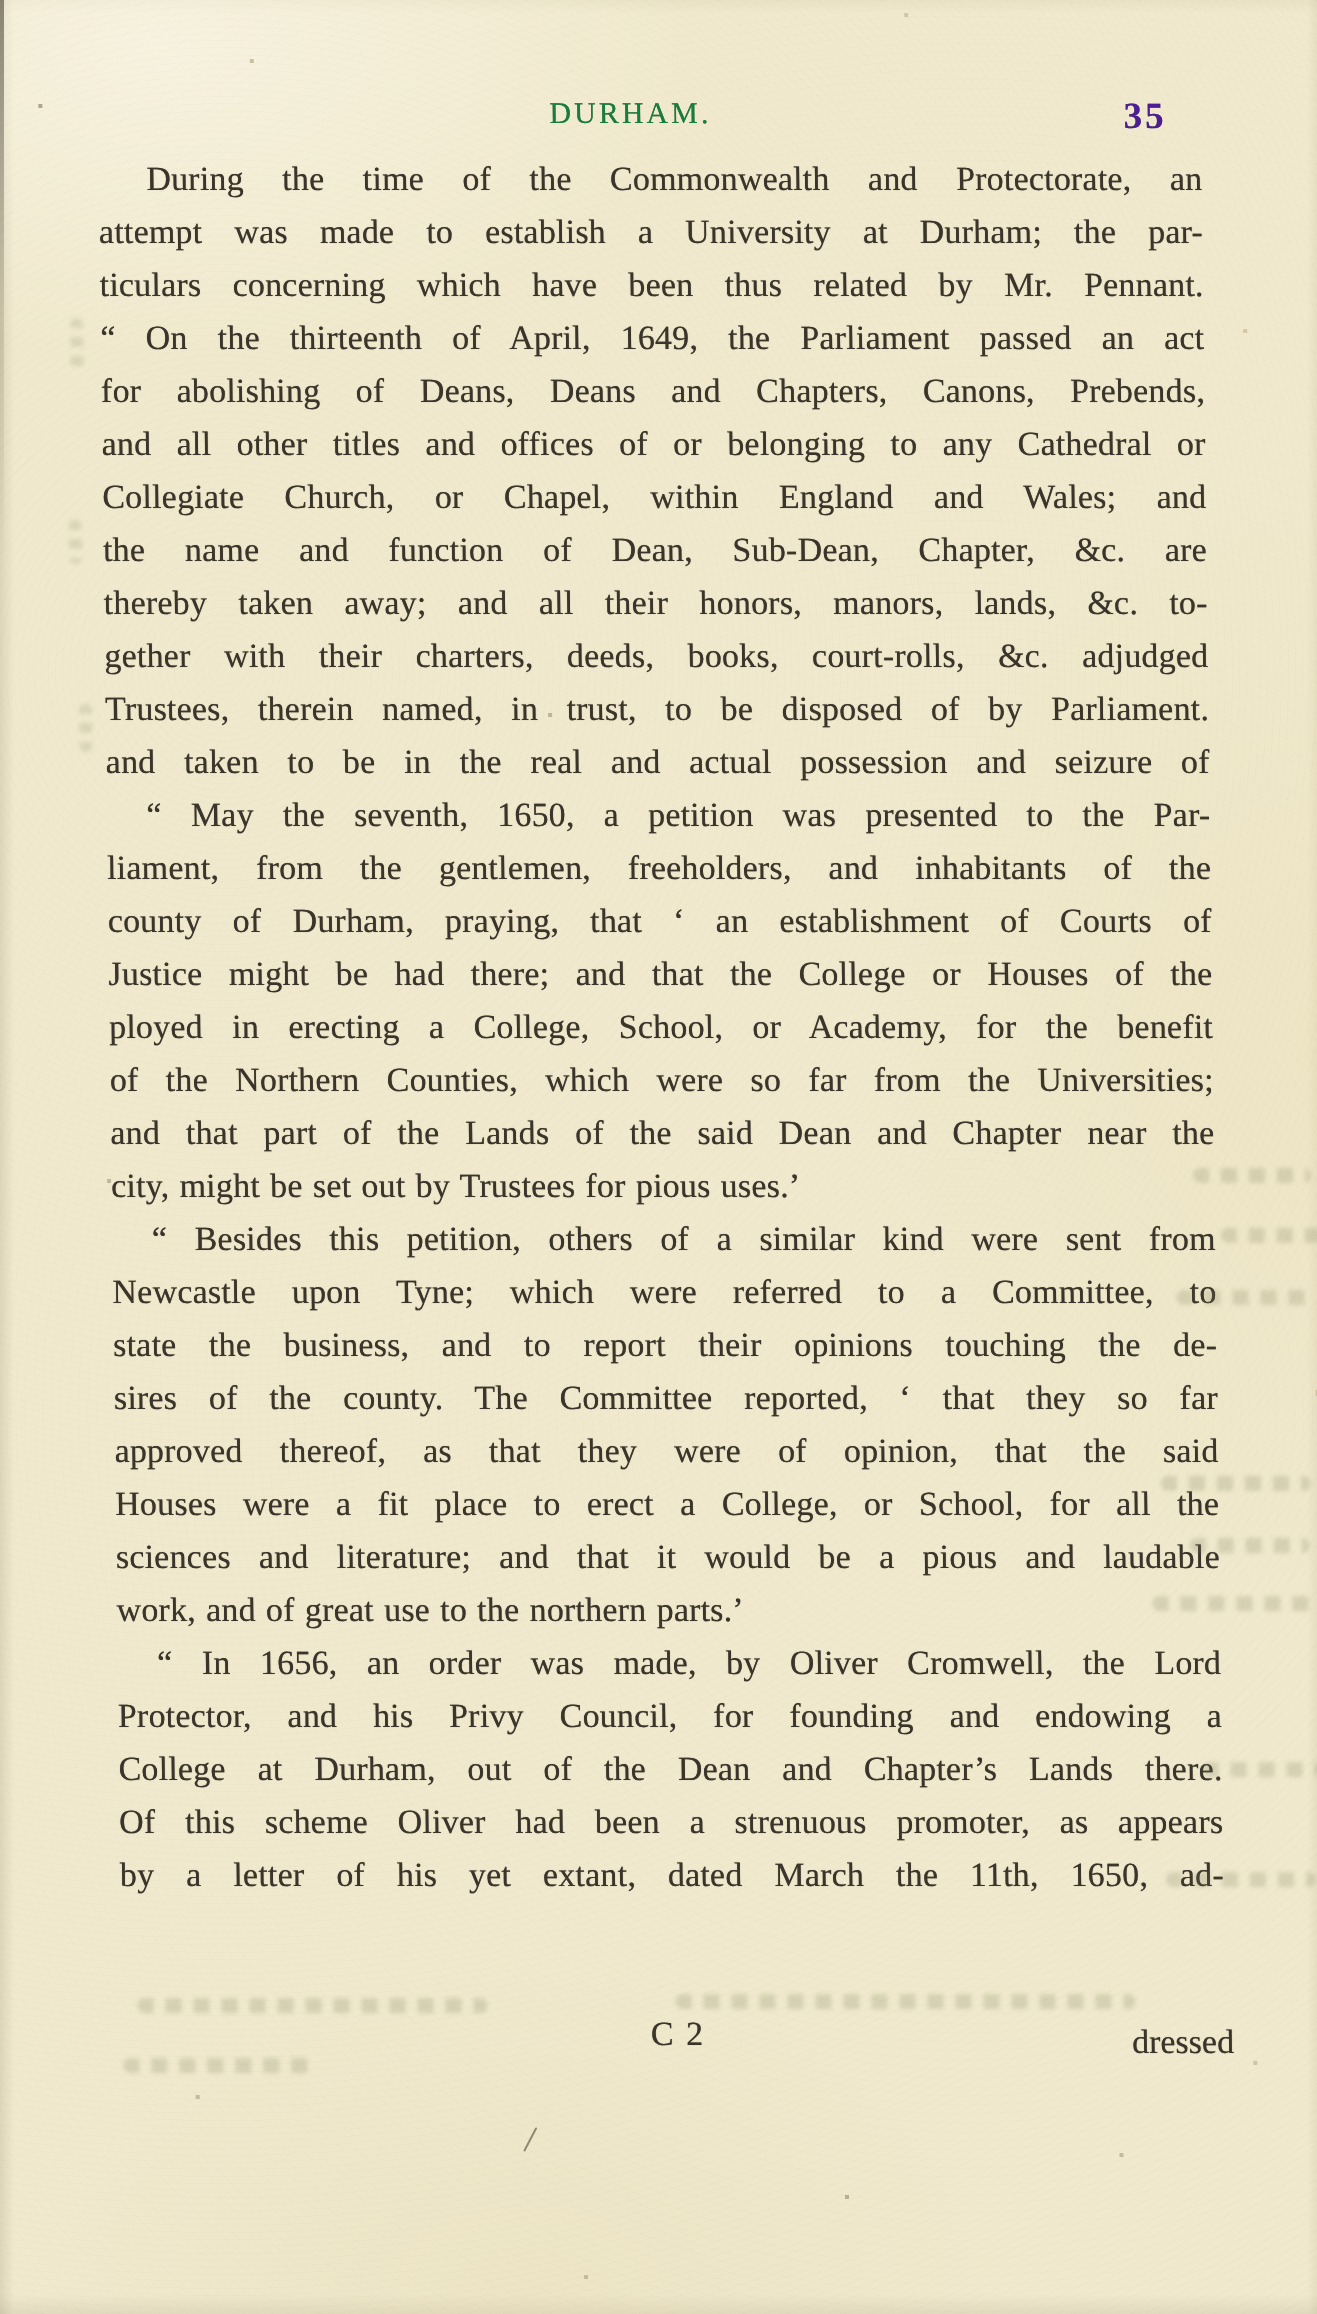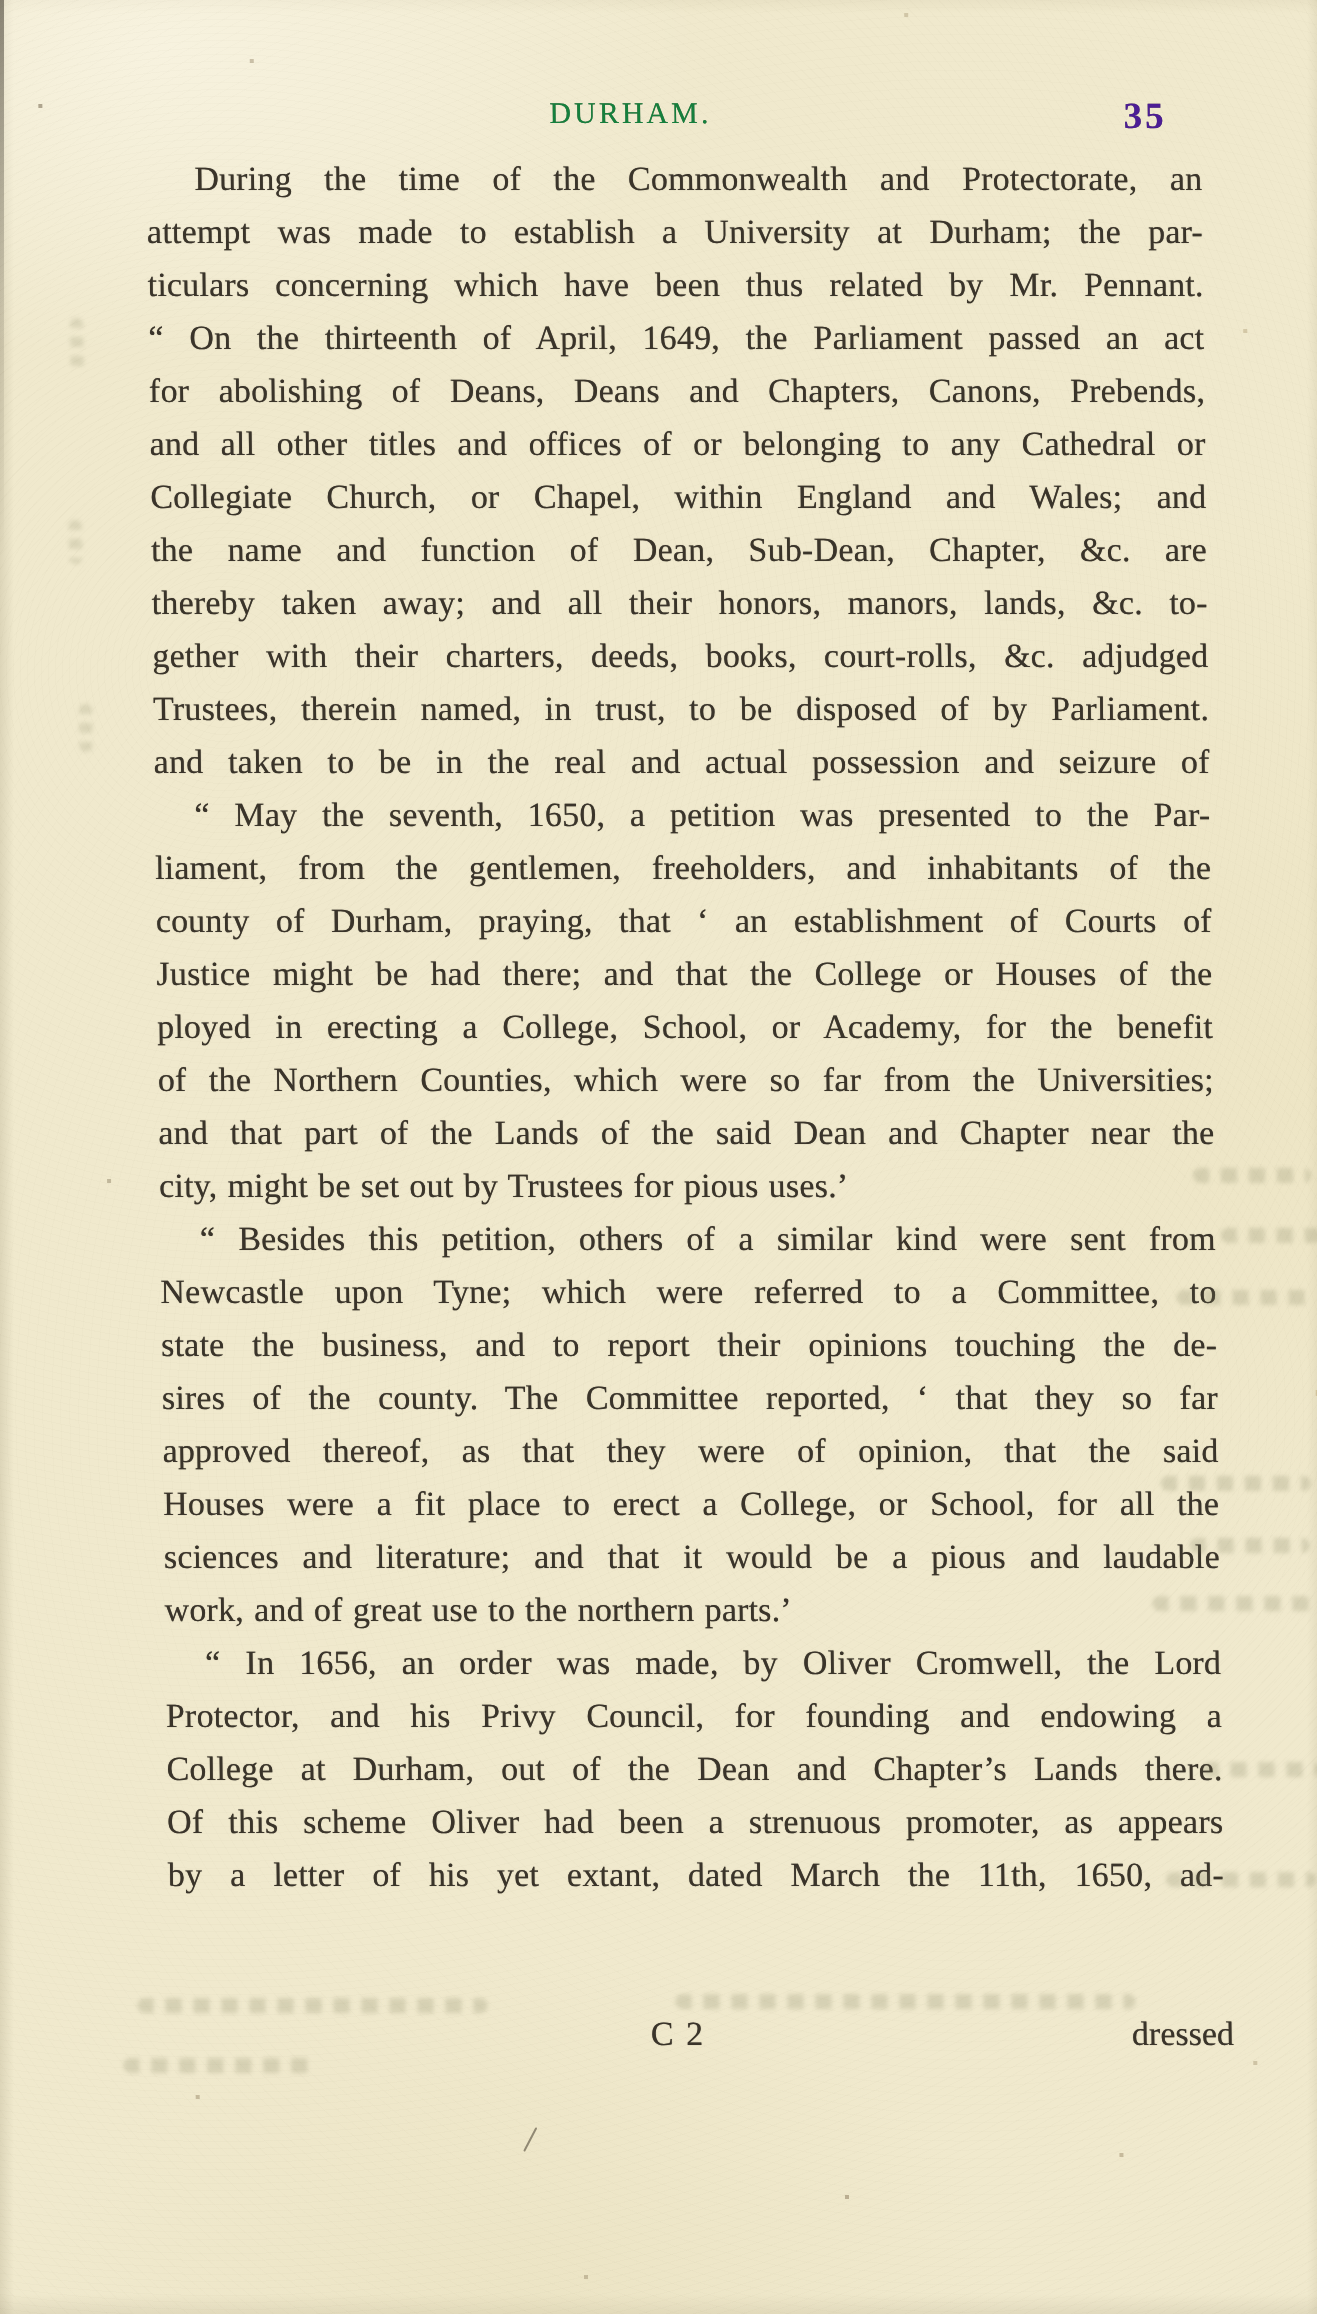--- a/index.html
+++ b/index.html
@@ -45,31 +45,31 @@
     font-size: 37px; font-weight: 700; letter-spacing: 3px;
     color: #4c1d95;
     text-shadow: 0 0 0.6px rgba(62,56,44,0.7);
   }
   .body-text {
     position: absolute; left: 96px; top: 152px; width: 1104px;
     font-size: 34px; line-height: 53px;
     word-spacing: 1.5px; letter-spacing: 0.2px;
     text-shadow: 0 0 0.7px rgba(58,52,42,0.75);
   }
-  .line { text-align: justify; text-align-last: justify; margin-left: 48px; }
+  .line { text-align: justify; text-align-last: justify; }
   .line.left-last { text-align-last: left; }
   .line.first { text-indent: 48px; }
   .line.first-q { text-indent: 40px; }
   .footer-row {
     position: absolute; left: 96px; top: 2007px; width: 1112px; height: 53px;
     font-size: 34px; line-height: 53px;
     text-shadow: 0 0 0.7px rgba(58,52,42,0.75);
   }
   .signature { position: absolute; left: 0; right: 0; text-align: center; letter-spacing: 2px; }
-  .catchword { position: absolute; right: 0; }
+  .catchword { position: absolute; right: 0; margin-top: 8px; }
   .ghost {
     position: absolute; height: 15px; border-radius: 8px;
     filter: blur(2px); opacity: 0.40; pointer-events: none;
     background: repeating-linear-gradient(90deg, rgba(125,125,92,0.55) 0 16px, rgba(125,125,92,0) 16px 28px);
   }
   .ghost.v {
     width: 13px; border-radius: 6px;
     background: repeating-linear-gradient(180deg, rgba(125,125,92,0.45) 0 10px, rgba(125,125,92,0) 10px 19px);
   }
   .specks {

